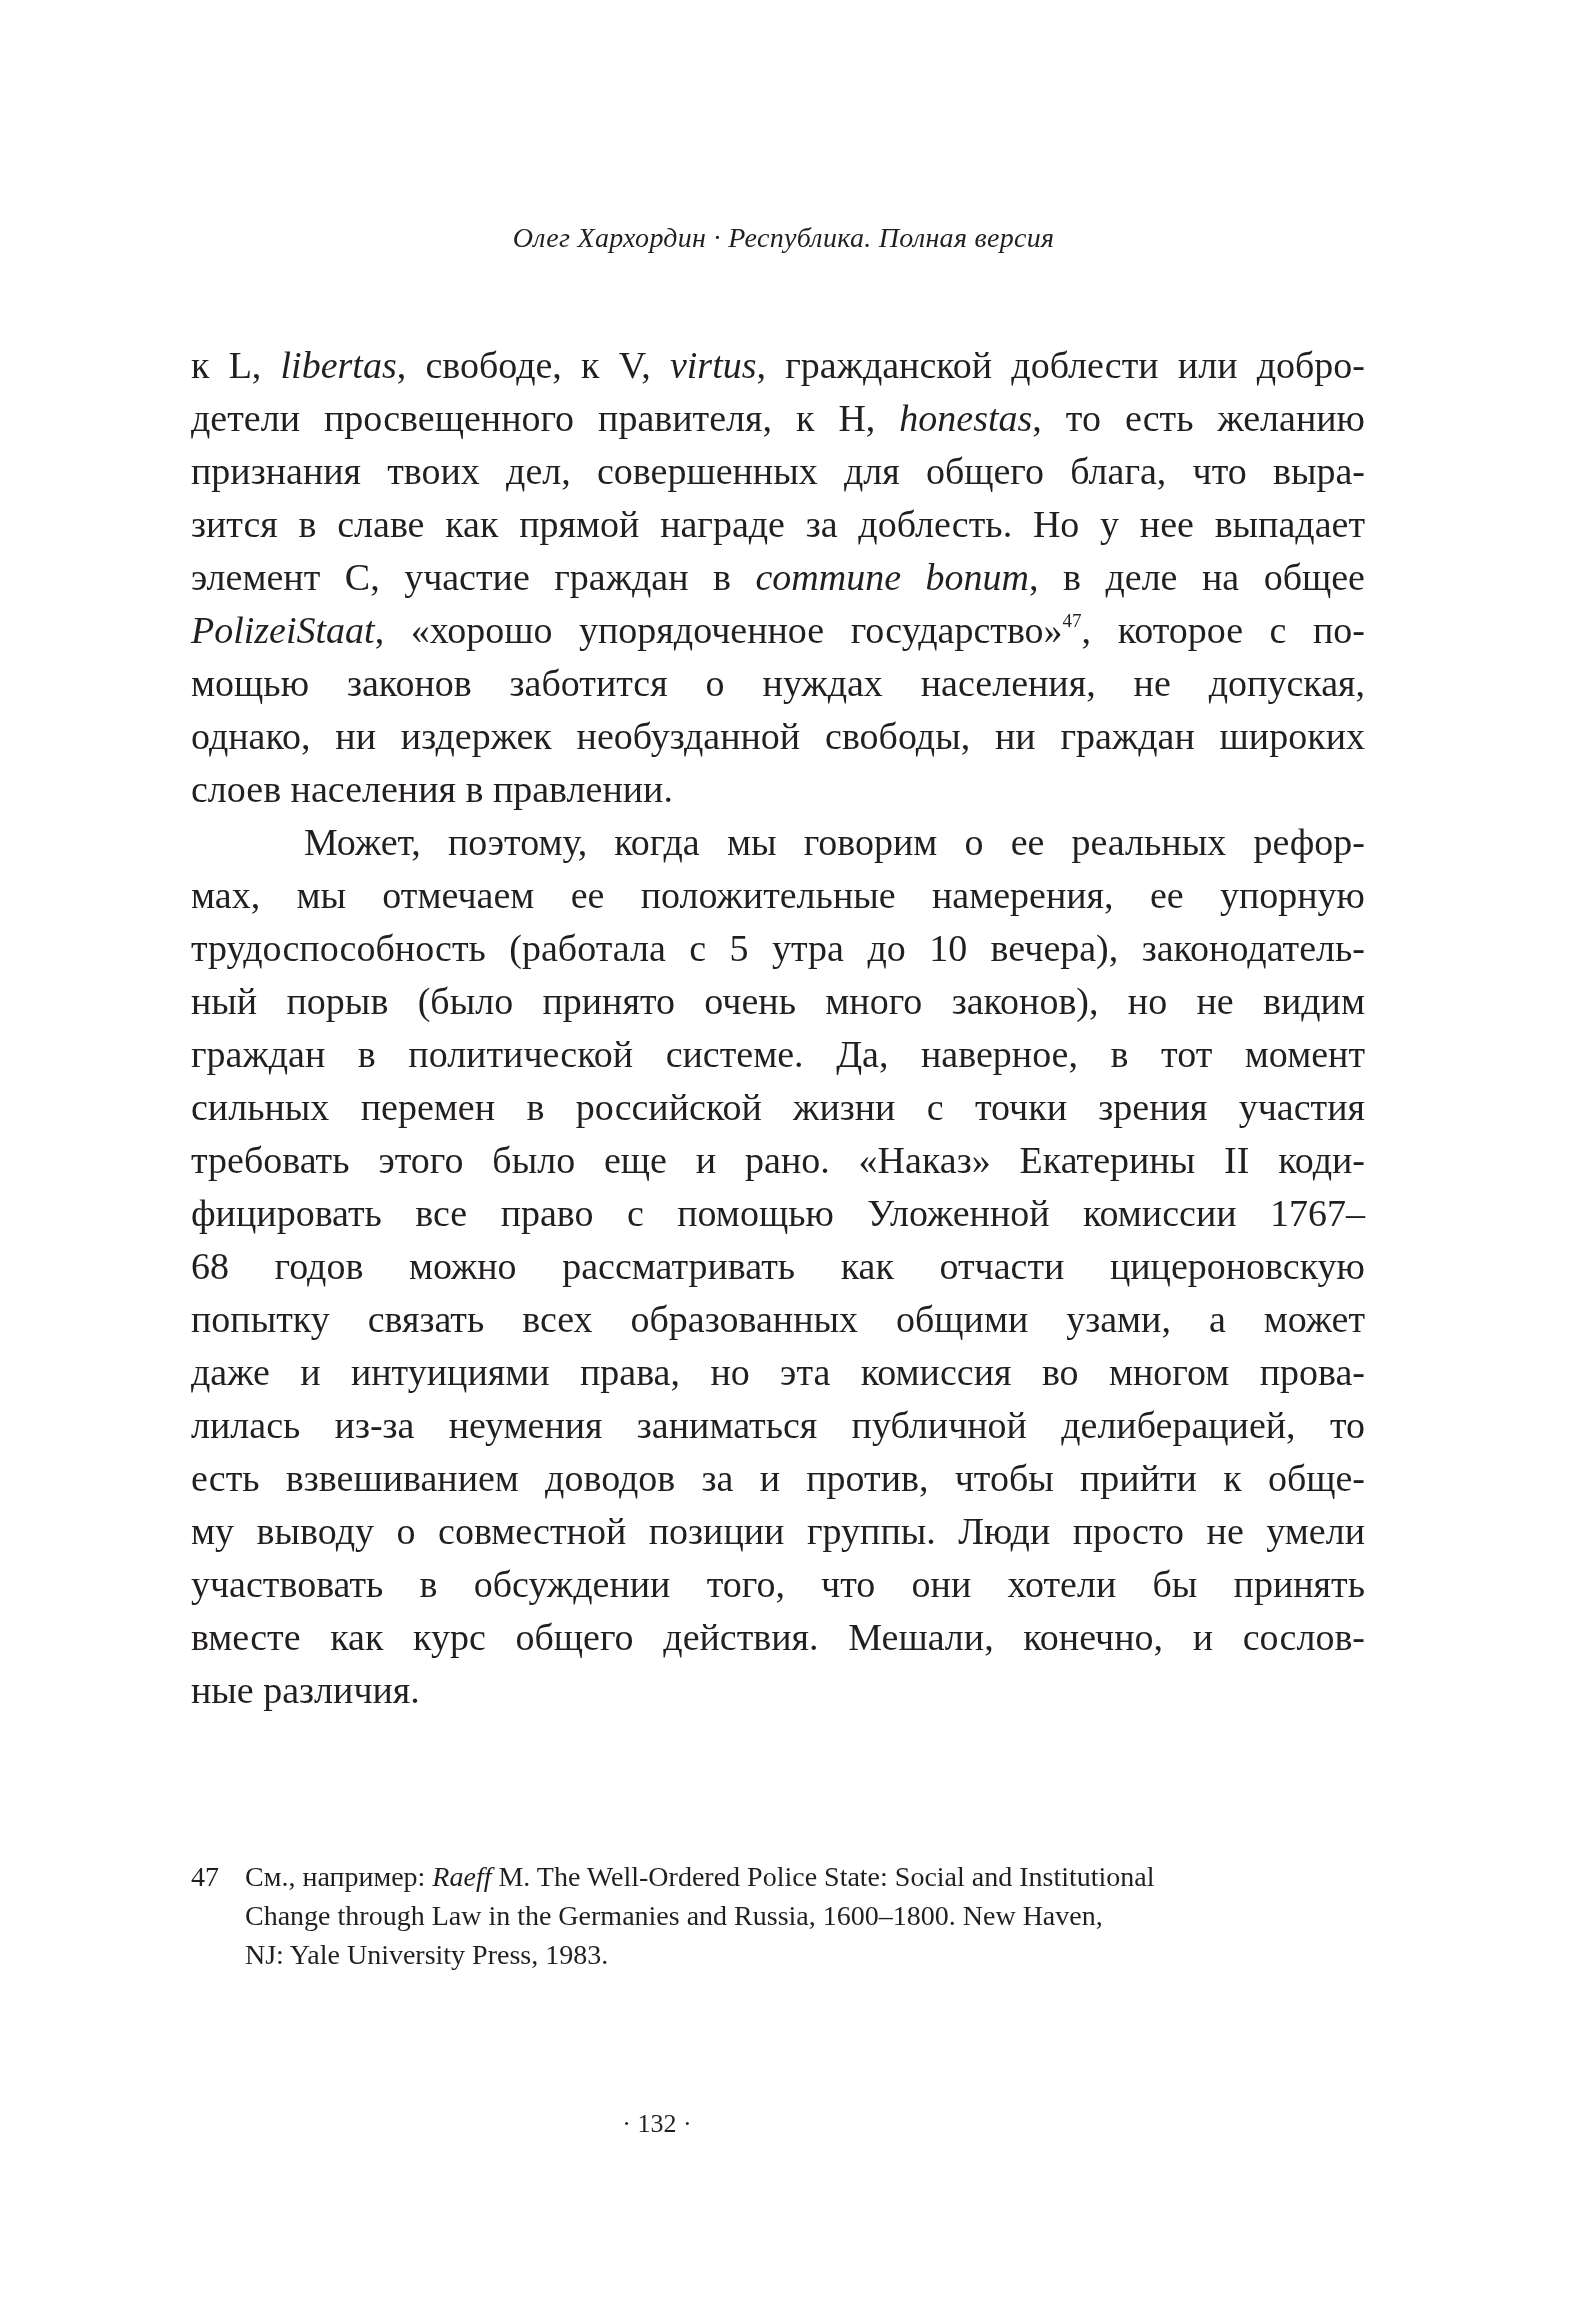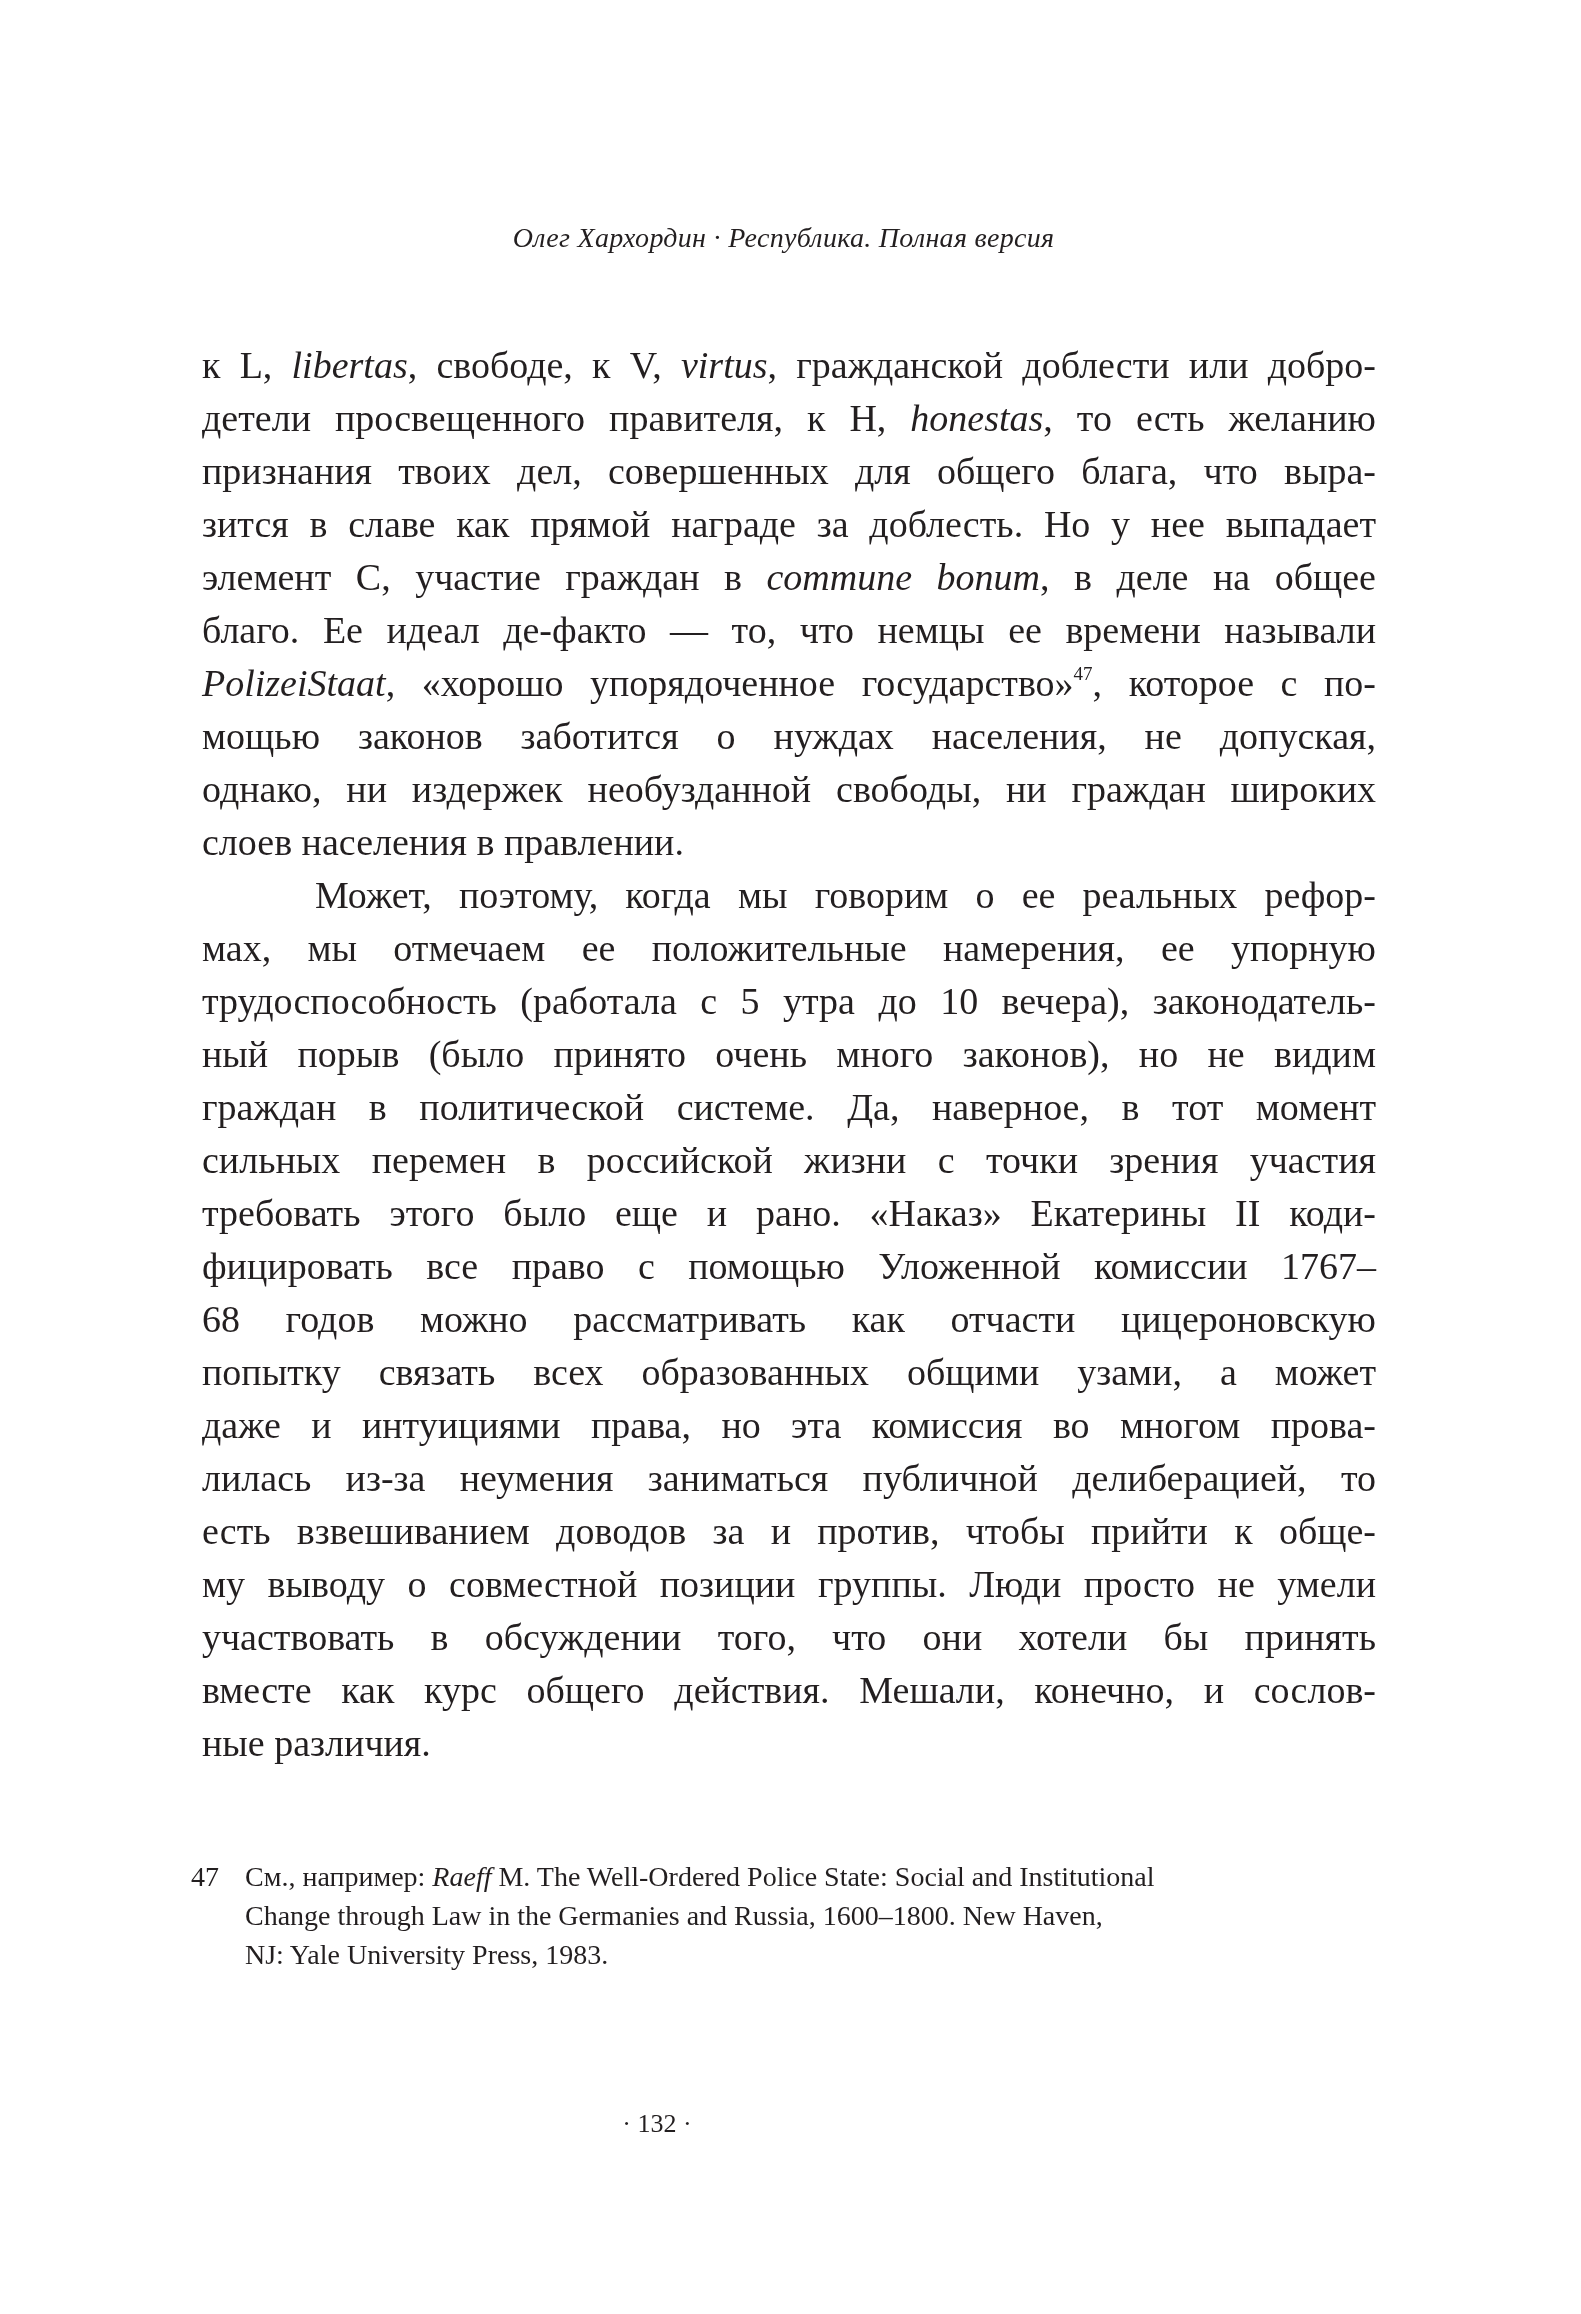--- a/index.html
+++ b/index.html
@@ -21,21 +21,21 @@
       left: 0;
       width: 1567px;
       text-align: center;
       font-style: italic;
       font-size: 28px;
       letter-spacing: 0.3px;
     }
     .body-text {
       position: absolute;
       top: 339px;
-      left: 202px;
+      left: 191px;
       width: 1174px;
       font-size: 38px;
       line-height: 53px;
     }
     .line {
       display: block;
       white-space: nowrap;
       text-align: justify;
       text-align-last: justify;
       height: 53px;
@@ -88,21 +88,20 @@
 
 <div class="running-head">Олег Хархордин · Республика. Полная версия</div>
 
 <div class="body-text">
   <div>
       <span class="line"><span>к L, </span><span class="it">libertas</span><span>, свободе, к V, </span><span class="it">virtus</span><span>, гражданской доблести или добро-</span></span>
       <span class="line"><span>детели просвещенного правителя, к H, </span><span class="it">honestas</span><span>, то есть желанию</span></span>
       <span class="line"><span>признания твоих дел, совершенных для общего блага, что выра-</span></span>
       <span class="line"><span>зится в славе как прямой награде за доблесть. Но у нее выпадает</span></span>
       <span class="line"><span>элемент C, участие граждан в </span><span class="it">commune bonum</span><span>, в деле на общее</span></span>
-      <span class="line"><span>благо. Ее идеал де-факто — то, что немцы ее времени называли</span></span>
       <span class="line"><span class="it">PolizeiStaat</span><span>, «хорошо упорядоченное государство»</span><sup class="fnref">47</sup><span>, которое с по-</span></span>
       <span class="line"><span>мощью законов заботится о нуждах населения, не допуская,</span></span>
       <span class="line"><span>однако, ни издержек необузданной свободы, ни граждан широких</span></span>
       <span class="line last"><span>слоев населения в правлении.</span></span>
     </div>
   <div>
       <span class="line indent"><span>Может, поэтому, когда мы говорим о ее реальных рефор-</span></span>
       <span class="line"><span>мах, мы отмечаем ее положительные намерения, ее упорную</span></span>
       <span class="line"><span>трудоспособность (работала с 5 утра до 10 вечера), законодатель-</span></span>
       <span class="line"><span>ный порыв (было принято очень много законов), но не видим</span></span>

